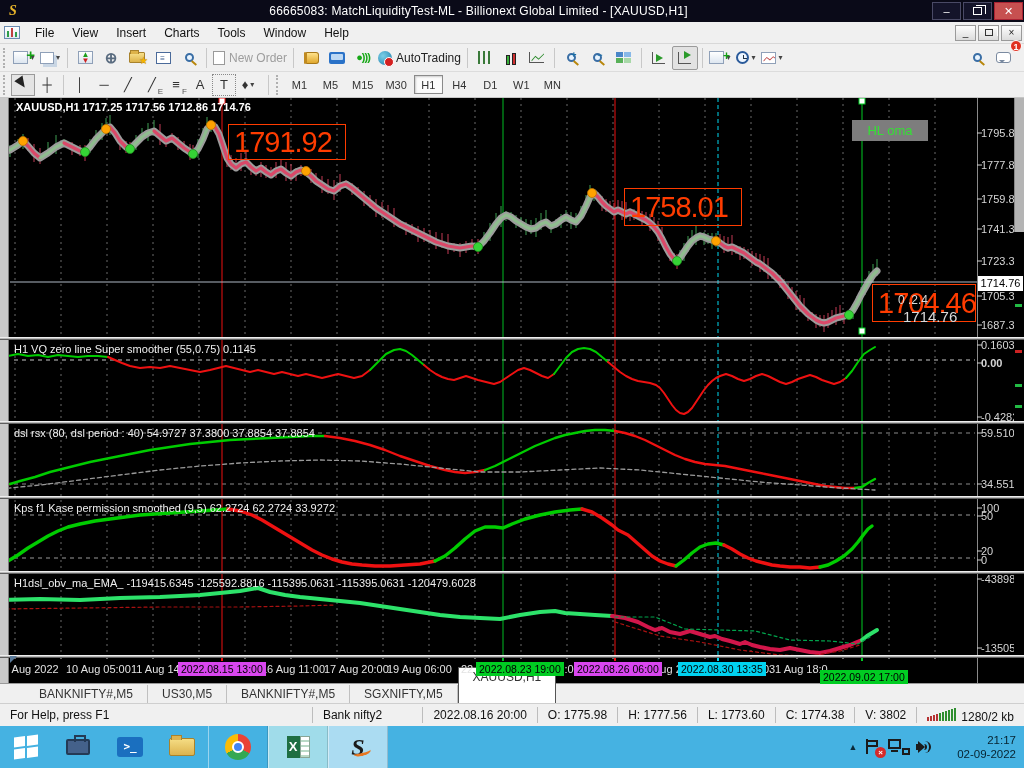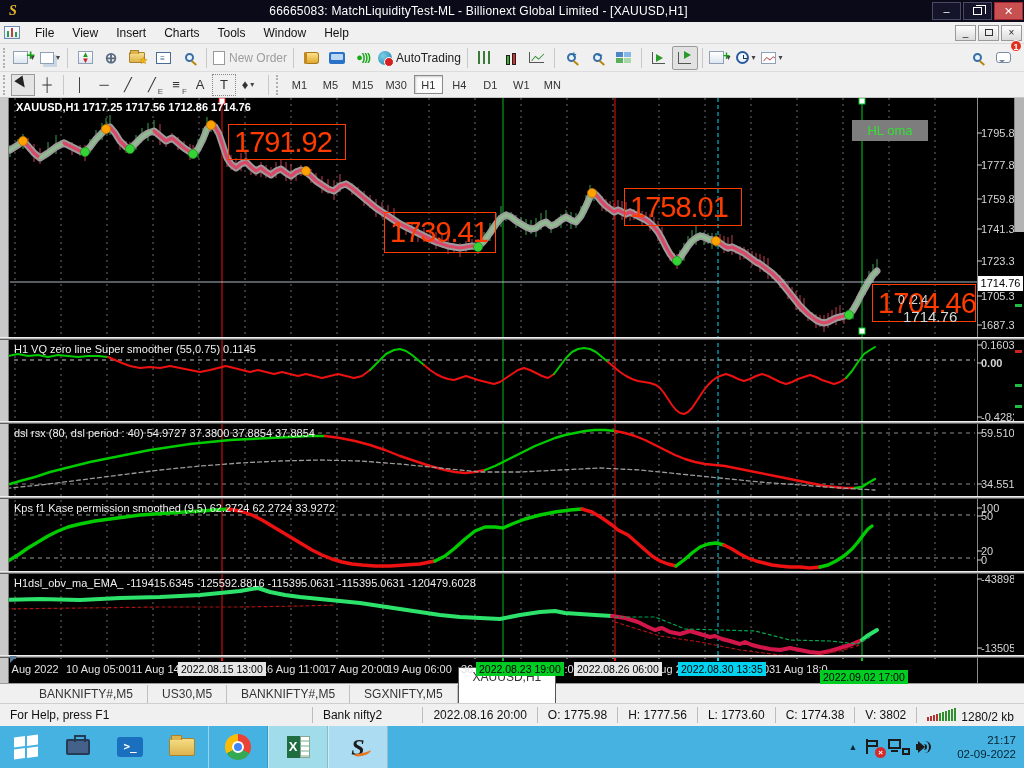--- a/index.html
+++ b/index.html
@@ -83,21 +83,21 @@
 .scale-lbl{position:absolute;left:981px;font-size:11px;color:#d6d6d6;z-index:4;white-space:nowrap}
 .pane-lbl{position:absolute;left:14px;font-size:11px;color:#efefef;z-index:4;white-space:nowrap}
 #sym-header{position:absolute;left:16px;top:3px;font:bold 11px "Liberation Sans",sans-serif;color:#fff;z-index:4}
 .callout{position:absolute;border:1px solid #ff3c00;color:#ff3c00;font-size:29px;letter-spacing:-1px;z-index:7;display:flex;align-items:center;padding-left:5px;overflow:hidden;white-space:nowrap}
 #hl-oma{position:absolute;background:#7d7d7d;color:#35e035;font-size:13px;display:flex;align-items:center;justify-content:center;z-index:7}
 #cur-price-box{position:absolute;left:978px;width:45px;height:15px;background:#fff;color:#000;font-size:11px;text-align:center;line-height:15px;z-index:8}
 #countdown1,#countdown2{position:absolute;color:#d8d8d8;z-index:8;white-space:nowrap}
 #date-axis{position:absolute;left:0;top:557px;width:977px;height:28px;z-index:3}
 .date-lbl{position:absolute;top:8px;font-size:11px;color:#e2e2e2;white-space:nowrap}
 .date-badge{position:absolute;top:7px;font-size:10.5px;color:#000;padding:1px 3px;white-space:nowrap;z-index:4}
-.b-red{background:#e5e5e5}.b-green{background:#00cc22}.b-cyan{background:#00d2f0}
+.b-red{background:#d946ef}.b-green{background:#00cc22}.b-cyan{background:#00d2f0}
 #axis-corner{position:absolute;left:10px;top:558px;width:0;height:0;border-left:7px solid #5a7a9a;border-bottom:7px solid transparent;z-index:6}
 #tabsbar{position:absolute;left:0;top:683px;width:1024px;height:20px;background:#f0f0f0;border-top:1px solid #9a9a9a;display:flex;align-items:flex-end;padding-left:25px}
 .tab{font-size:12px;color:#333;padding:2px 14px;border-right:1px solid #c0c0c0;height:18px}
 .tab.active{background:#fff;border:1px solid #555;border-bottom:none;height:36px;margin-right:-1px;position:relative;z-index:2}
 #statusbar{position:absolute;left:0;top:703px;width:1024px;height:23px;background:#f0f0f0;border-top:1px solid #cfcfcf;display:flex;align-items:center;font-size:12px;color:#111}
 .sseg{padding:0 10px;border-left:1px solid #bdbdbd;height:16px;line-height:16px;white-space:nowrap}
 .sseg:first-child{border-left:none}
 #connbars{display:inline-flex;align-items:flex-end;gap:1px;margin-right:5px;height:14px}
 #connbars i{width:2px;display:block}
 #taskbar{position:absolute;left:0;top:726px;width:1024px;height:42px;background:#45b2e2;display:flex;align-items:center}
@@ -664,40 +664,39 @@
   <div class="sep-h" style="top:473px"></div>
   <div class="sep-h" style="top:557px"></div>
   <div id="axis-corner"></div>
   <div id="date-axis">
       <span class="date-lbl" style="left: 3px;">8 Aug 2022</span>
       <span class="date-lbl" style="left: 66px;">10 Aug 05:00</span>
       <span class="date-lbl" style="left: 131px;">11 Aug 14:0</span>
       <span class="date-lbl" style="left: 261px;">16 Aug 11:00</span>
       <span class="date-lbl" style="left: 324px;">17 Aug 20:00</span>
       <span class="date-lbl" style="left: 387px;">19 Aug 06:00</span>
-      <span class="date-lbl" style="left: 461px;">36</span>
+      <span class="date-lbl" style="left: 461px;">22</span>
       <span class="date-lbl" style="left: 543px;">g 03:00</span>
       <span class="date-lbl" style="left: 653px;">Aug 2</span>
       <span class="date-lbl" style="left: 757px;">00</span>
       <span class="date-lbl" style="left: 769px;">31 Aug 18:0</span>
       <span class="date-badge b-red" style="left: 178px;">2022.08.15 13:00</span>
       <span class="date-badge b-green" style="left: 476px;">2022.08.23 19:00</span>
       <span class="date-badge b-red" style="left: 574px;">2022.08.26 06:00</span>
       <span class="date-badge b-cyan" style="left: 678px;">2022.08.30 13:35</span>
       <span class="date-badge b-green" style="left: 820px; margin-top: 8px;">2022.09.02 17:00</span>
     </div>
   <div id="right-strip">
       <div class="gray"></div>
       <div class="speck" style="top: 206px; background: rgb(34, 187, 68); left: 1px;"></div>
       <div class="speck" style="top: 252px; background: rgb(204, 34, 34); left: 1px;"></div>
       <div class="speck" style="top: 286px; background: rgb(34, 187, 68); left: 1px;"></div>
       <div class="speck" style="top: 307px; background: rgb(34, 187, 68); left: 1px;"></div>
     </div>
 <div class="callout" style="left: 228px; top: 26px; width: 118px; height: 36px;">1791.92</div>
-    <div class="callout" style="left: 384px; top: 114px; width: 112px; height: 41px;">1739.41</div>
     <div class="callout" style="left: 624px; top: 90px; width: 118px; height: 38px;">1758.01</div>
     <div class="callout" style="left: 872px; top: 186px; width: 104px; height: 38px;">1704.46</div>
     <div class="scale-lbl" style="top: 29px;">1795.80</div>
     <div class="scale-lbl" style="top: 61px;">1777.80</div>
     <div class="scale-lbl" style="top: 95px;">1759.80</div>
     <div class="scale-lbl" style="top: 125px;">1741.30</div>
     <div class="scale-lbl" style="top: 157px;">1723.30</div>
     <div class="scale-lbl" style="top: 192px;">1705.30</div>
     <div class="scale-lbl" style="top: 221px;">1687.30</div>
     <div class="scale-lbl" style="top: 241px;">0.1603</div>

